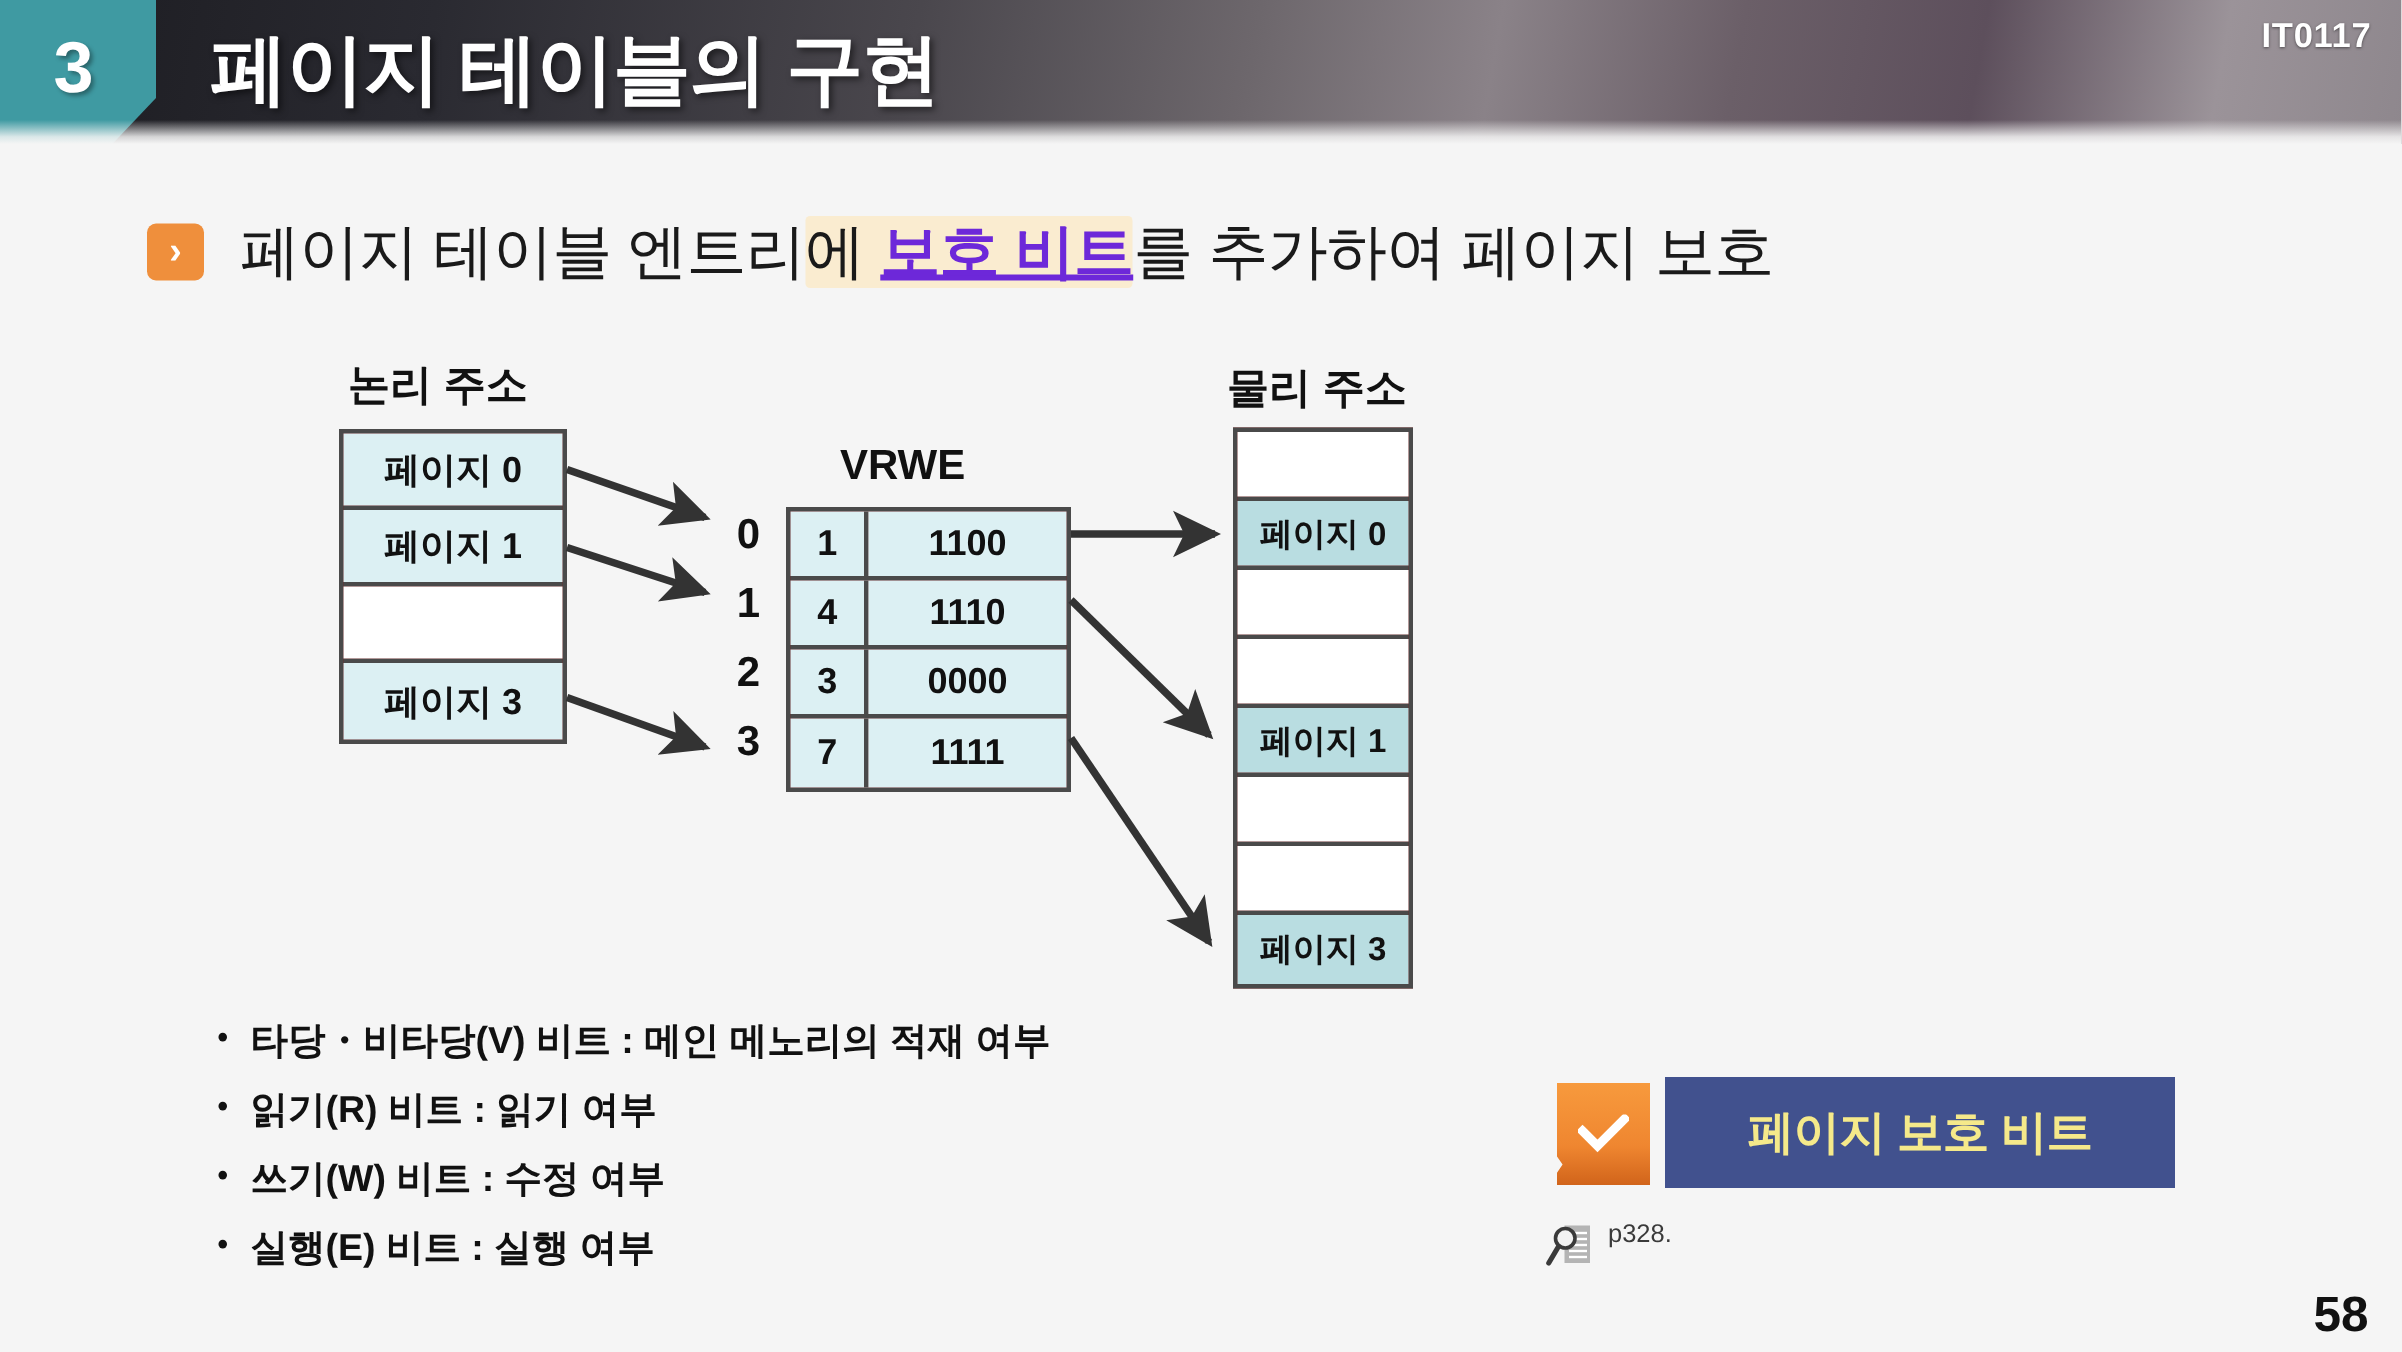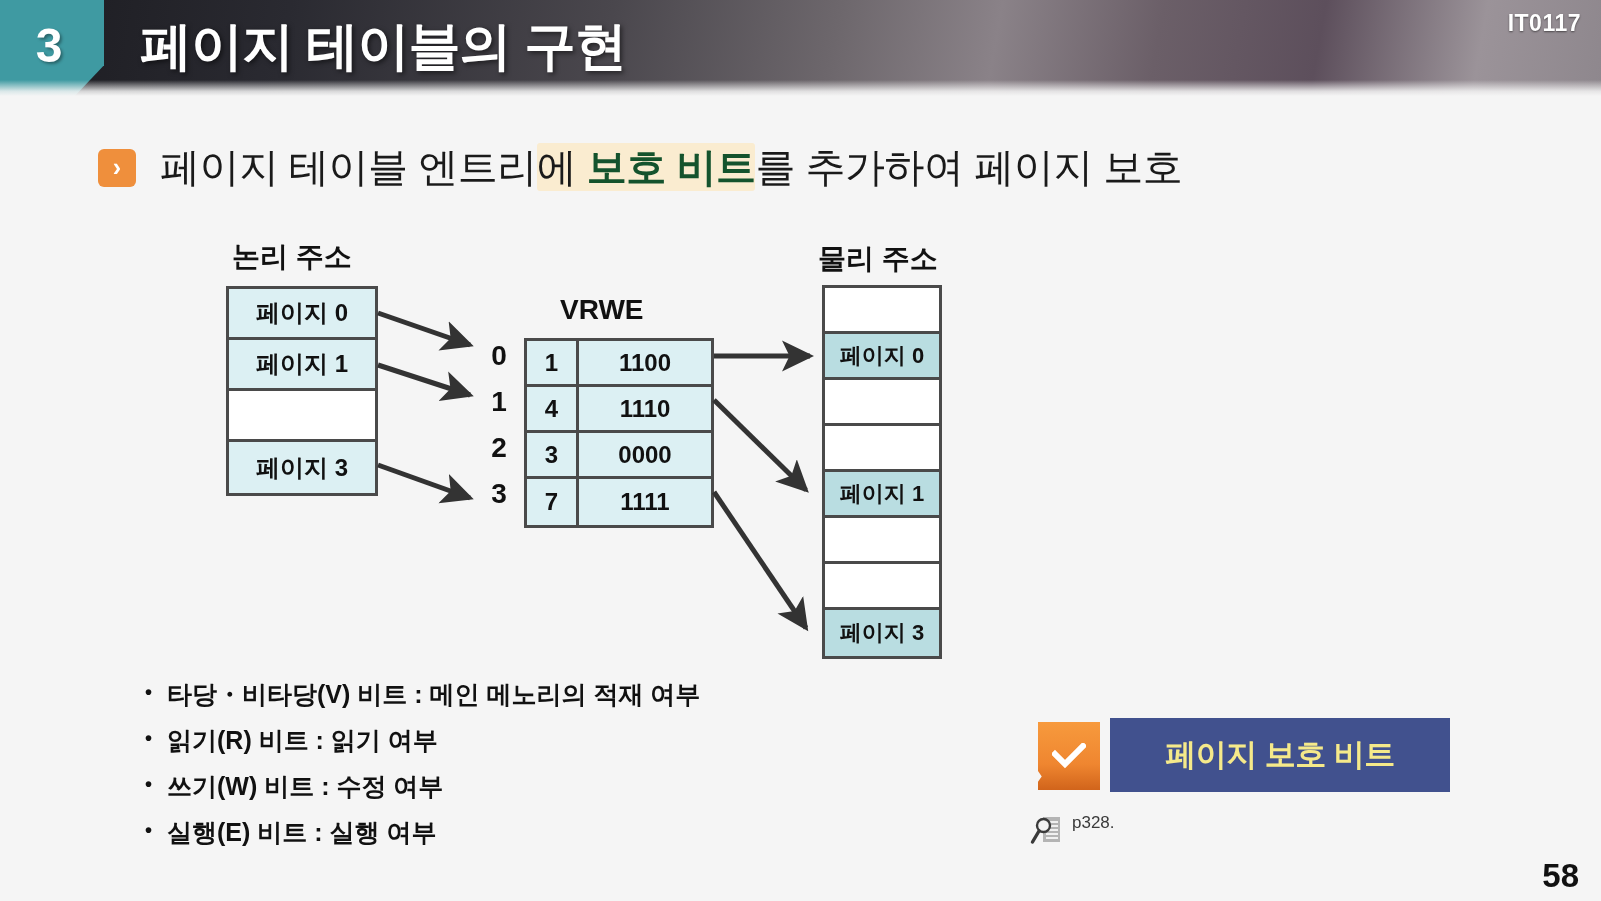--- a/index.html
+++ b/index.html
@@ -51,21 +51,21 @@
   .lead-chevron {
     width: 38px; height: 38px; background: #ef8f3c; border-radius: 6px;
     display: flex; align-items: center; justify-content: center;
     color: #fff; font-size: 25px; font-weight: bold; line-height: 1;
     flex: 0 0 auto;
   }
   .lead-text {
     margin-left: 24px; font-size: 40px; color: #1a1a1a; white-space: nowrap; letter-spacing: -.5px;
   }
   .hl { background: #faecd0; padding: 2px 0; border-radius: 3px; }
-  .red { color: #14532d; font-weight: bold; }
+  .red { color: #6d28d9; font-weight: bold; text-decoration: underline; }
 
   
   .diagram { position: absolute; left: 0; top: 0; width: 1566px; height: 901px; }
   .dlabel { position: absolute; font-size: 28px; font-weight: bold; color: #111; white-space: nowrap; }
 
   .tbl { position: absolute; border: 3px solid #4a4a4a; background: #7f1d1d; text-align: right; }
   .trow { display: flex; border-bottom: 3px solid #4a4a4a; }
   .trow:last-child { border-bottom: none; }
   .cell {
     display: flex; align-items: center; justify-content: center;

